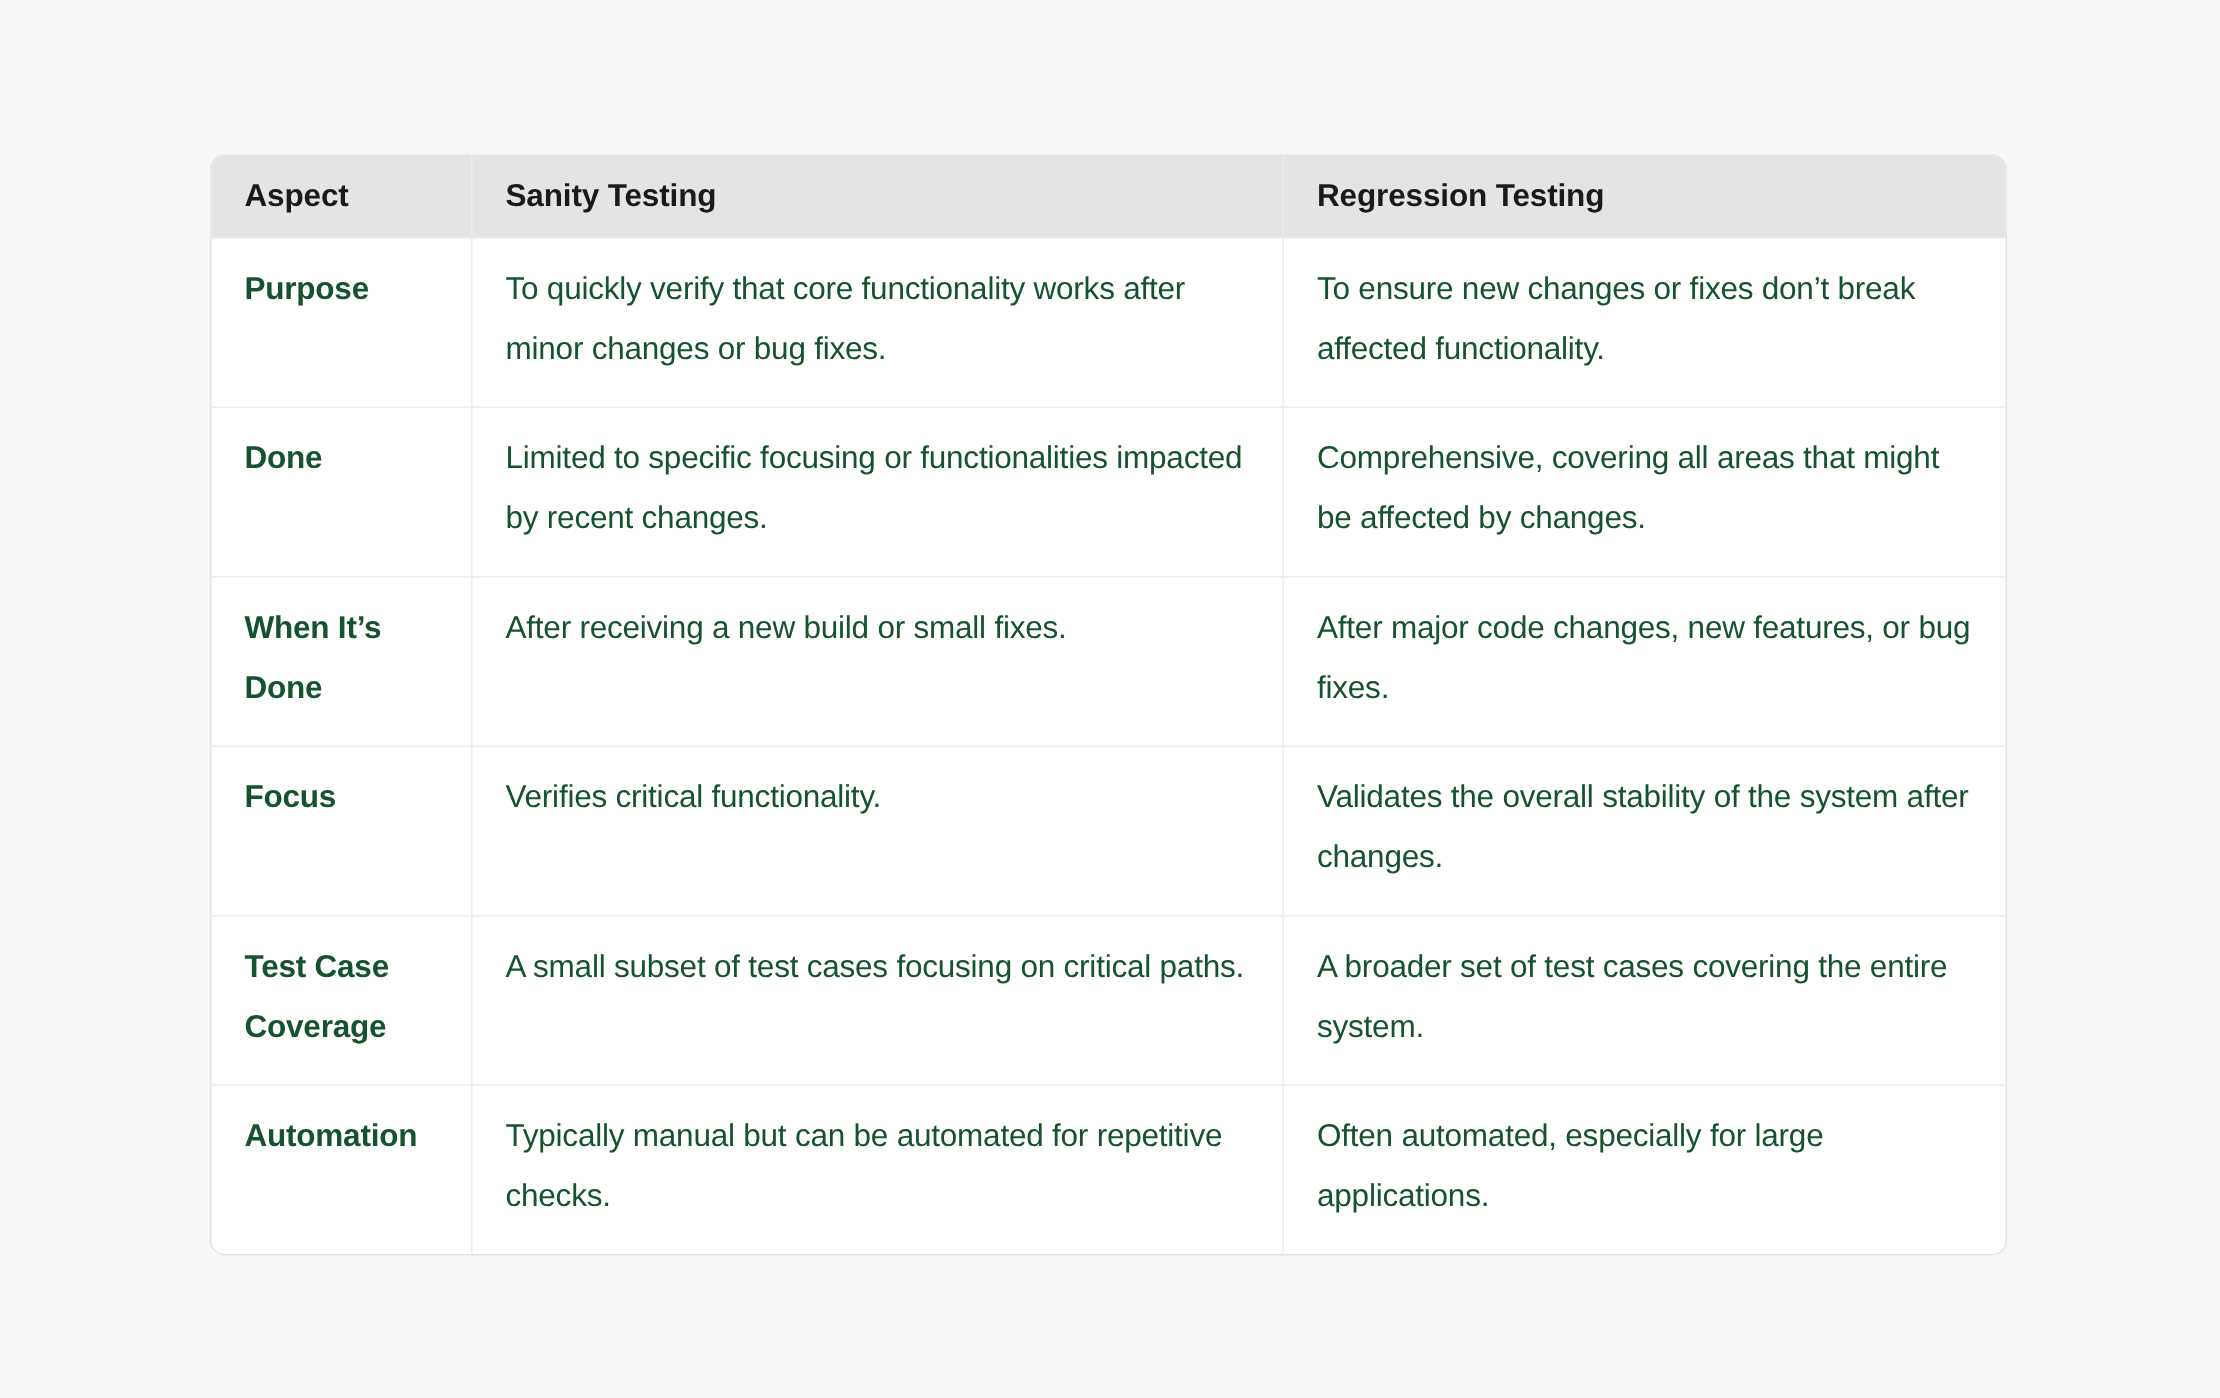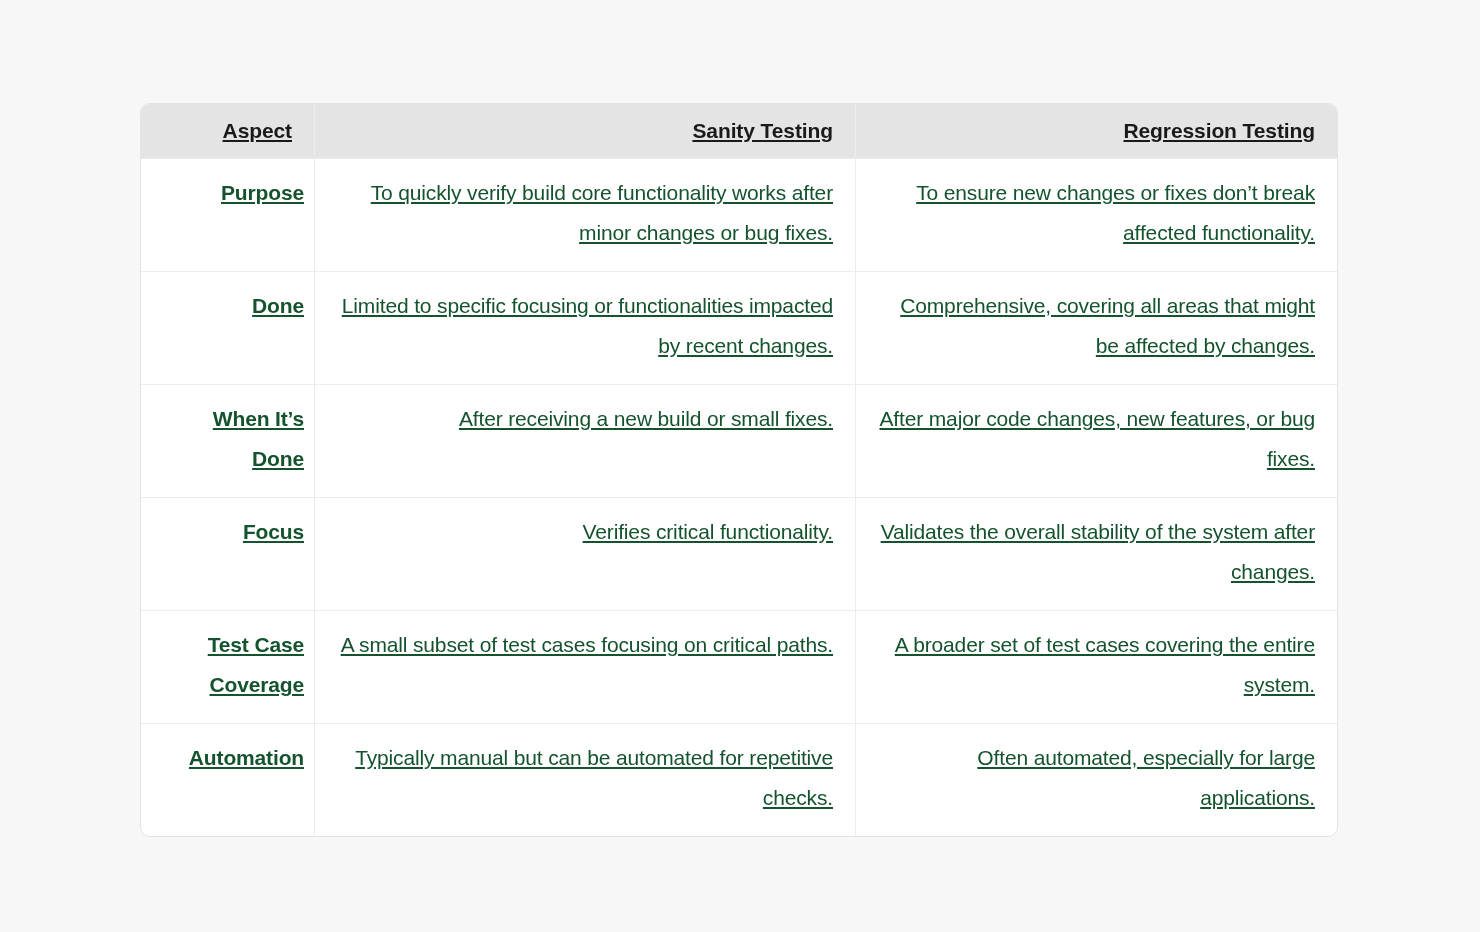--- a/index.html
+++ b/index.html
@@ -35,25 +35,24 @@
     border-spacing: 0;
     background: #ffffff;
     border: 1px solid #e3e3e3;
     border-radius: 10px;
     overflow: hidden;
     table-layout: fixed;
   }
 
   table.compare th,
   table.compare td {
-    text-align: right;
+    text-align: left;
     vertical-align: top;
     border-right: 1px solid #ececec;
     border-bottom: 1px solid #ececec;
-    text-decoration: underline;
   }
   table.compare th:last-child,
   table.compare td:last-child {
     border-right: none;
   }
   table.compare tbody tr:last-child td {
     border-bottom: none;
   }
 
   
@@ -104,21 +103,21 @@
       <thead>
         <tr>
           <th>Aspect</th>
           <th>Sanity Testing</th>
           <th>Regression Testing</th>
         </tr>
       </thead>
       <tbody>
         <tr>
           <td class="aspect">Purpose</td>
-          <td>To quickly verify build core functionality works after minor changes or bug fixes.</td>
+          <td>To quickly verify that core functionality works after minor changes or bug fixes.</td>
           <td>To ensure new changes or fixes don’t break affected functionality.</td>
         </tr>
         <tr>
           <td class="aspect">Done</td>
           <td>Limited to specific focusing or functionalities impacted by recent changes.</td>
           <td>Comprehensive, covering all areas that might be affected by changes.</td>
         </tr>
         <tr>
           <td class="aspect">When It’s Done</td>
           <td>After receiving a new build or small fixes.</td>

